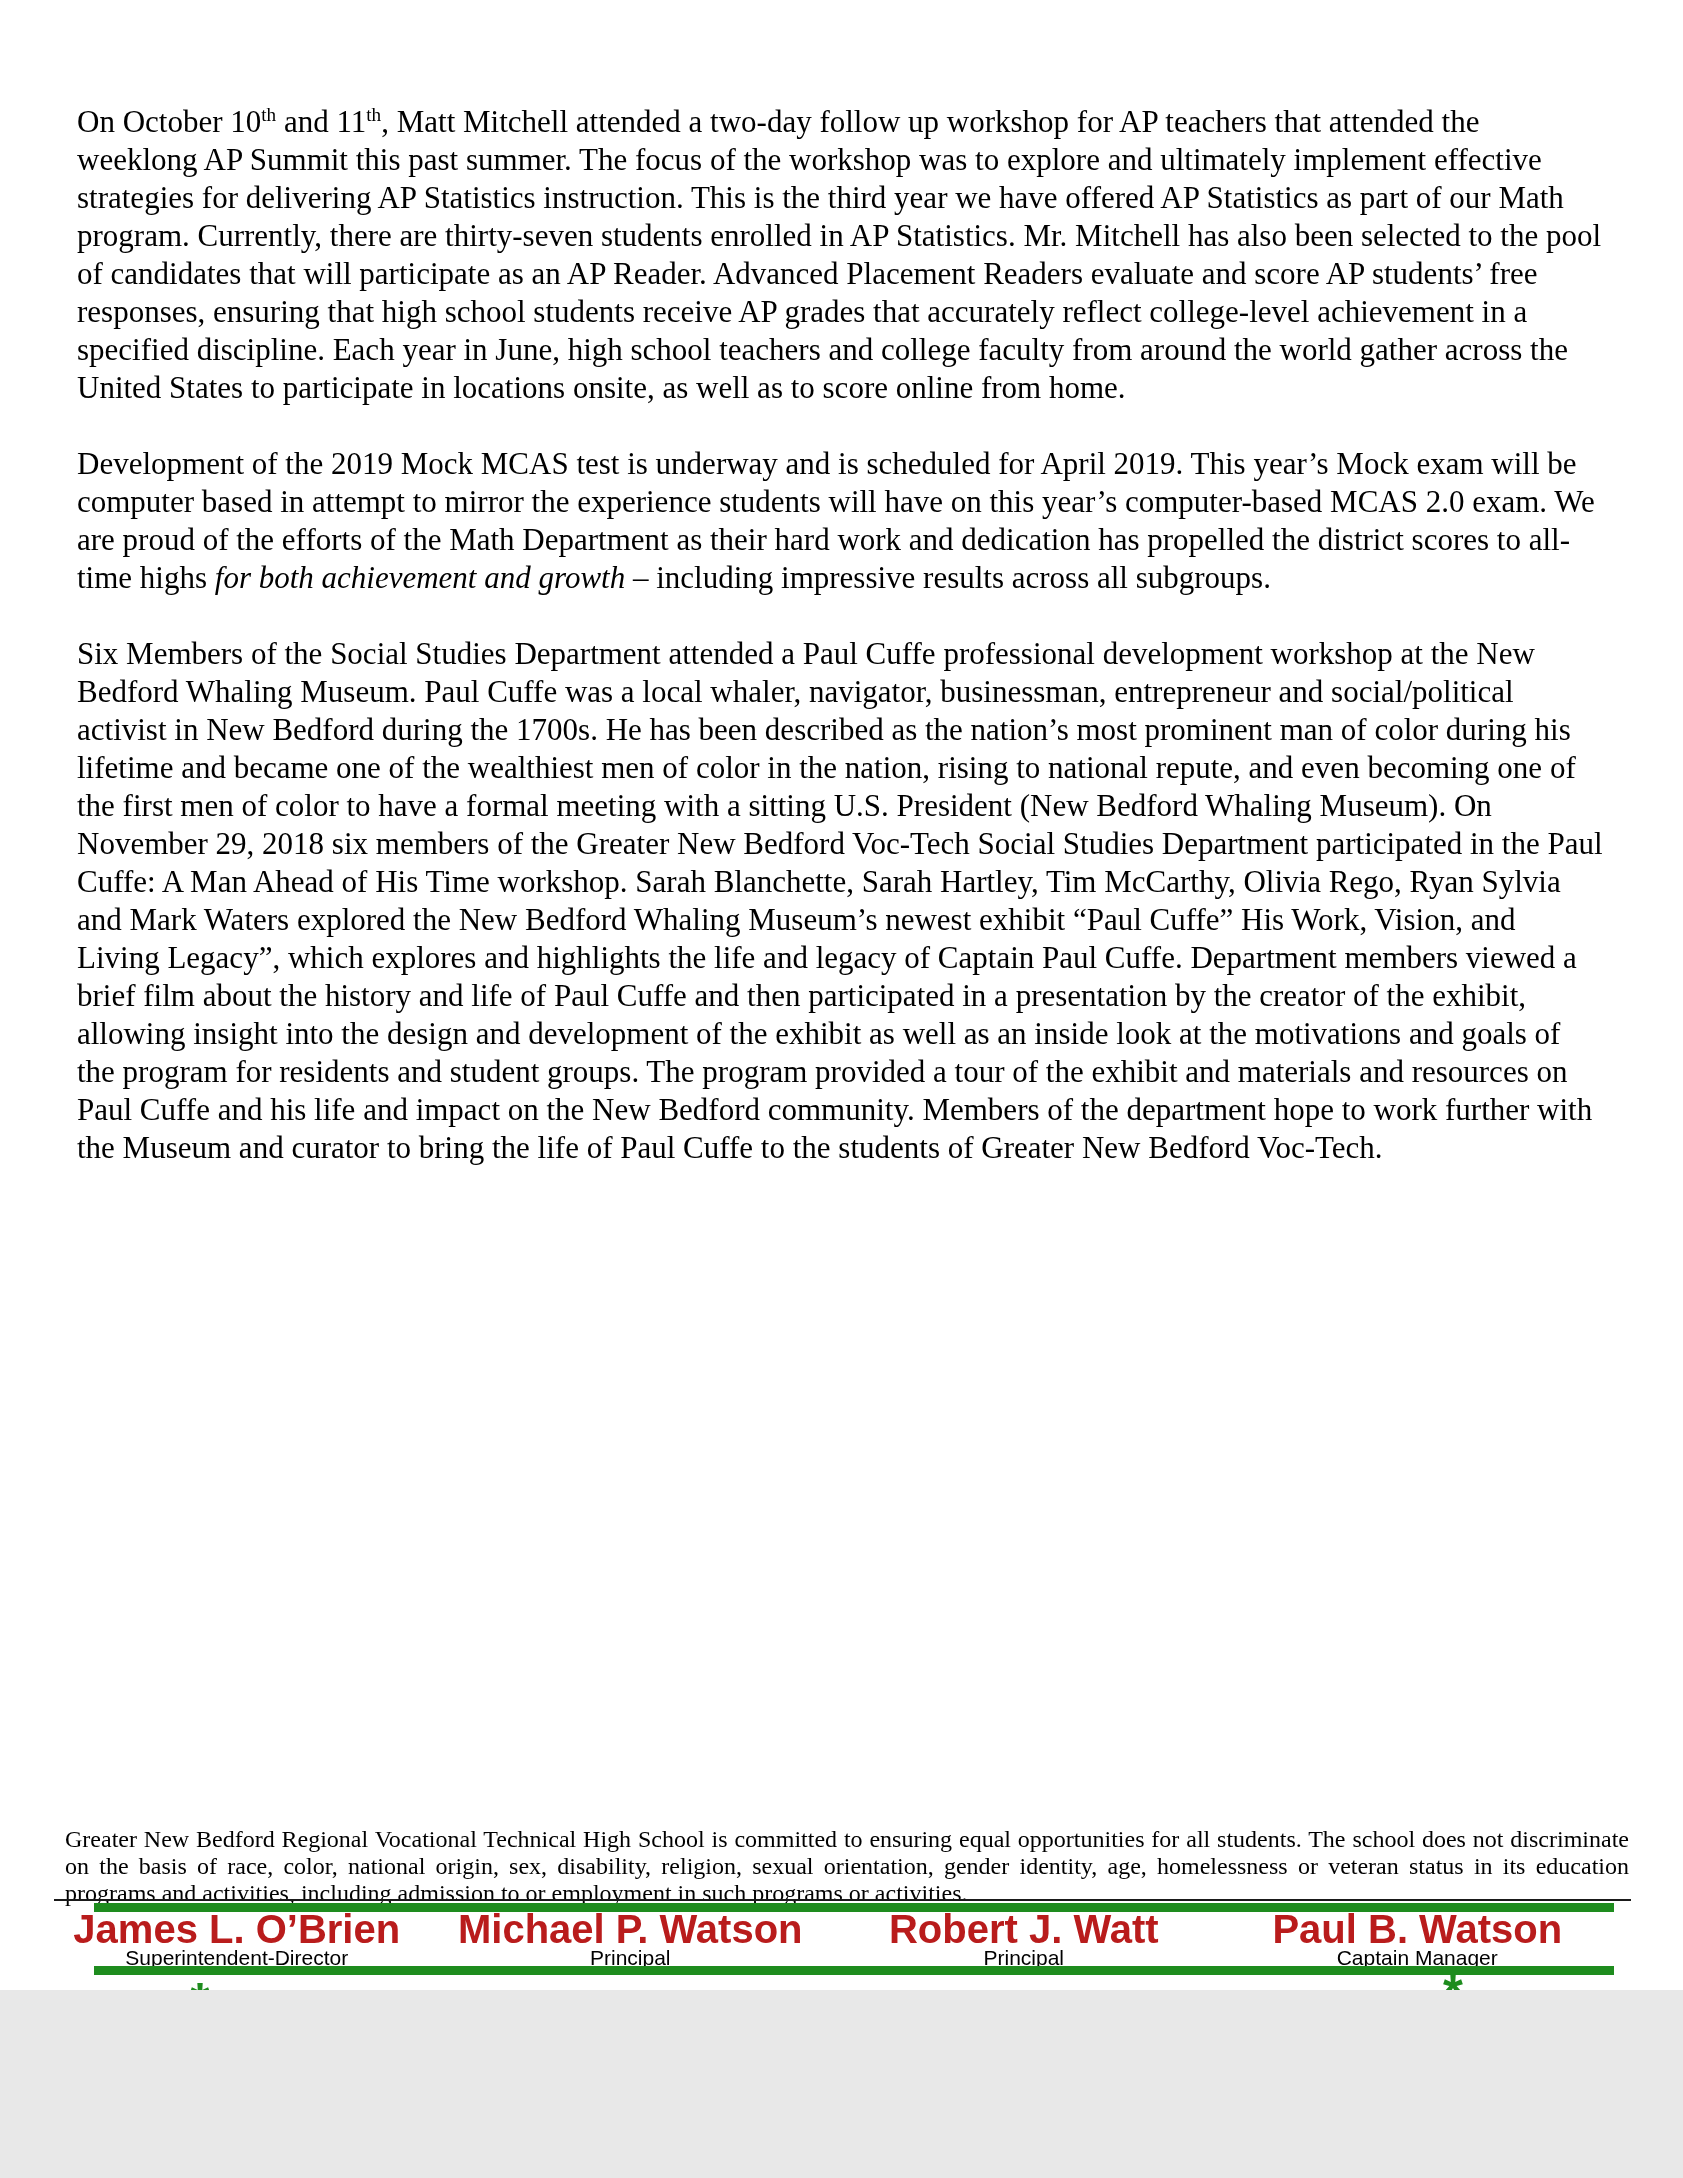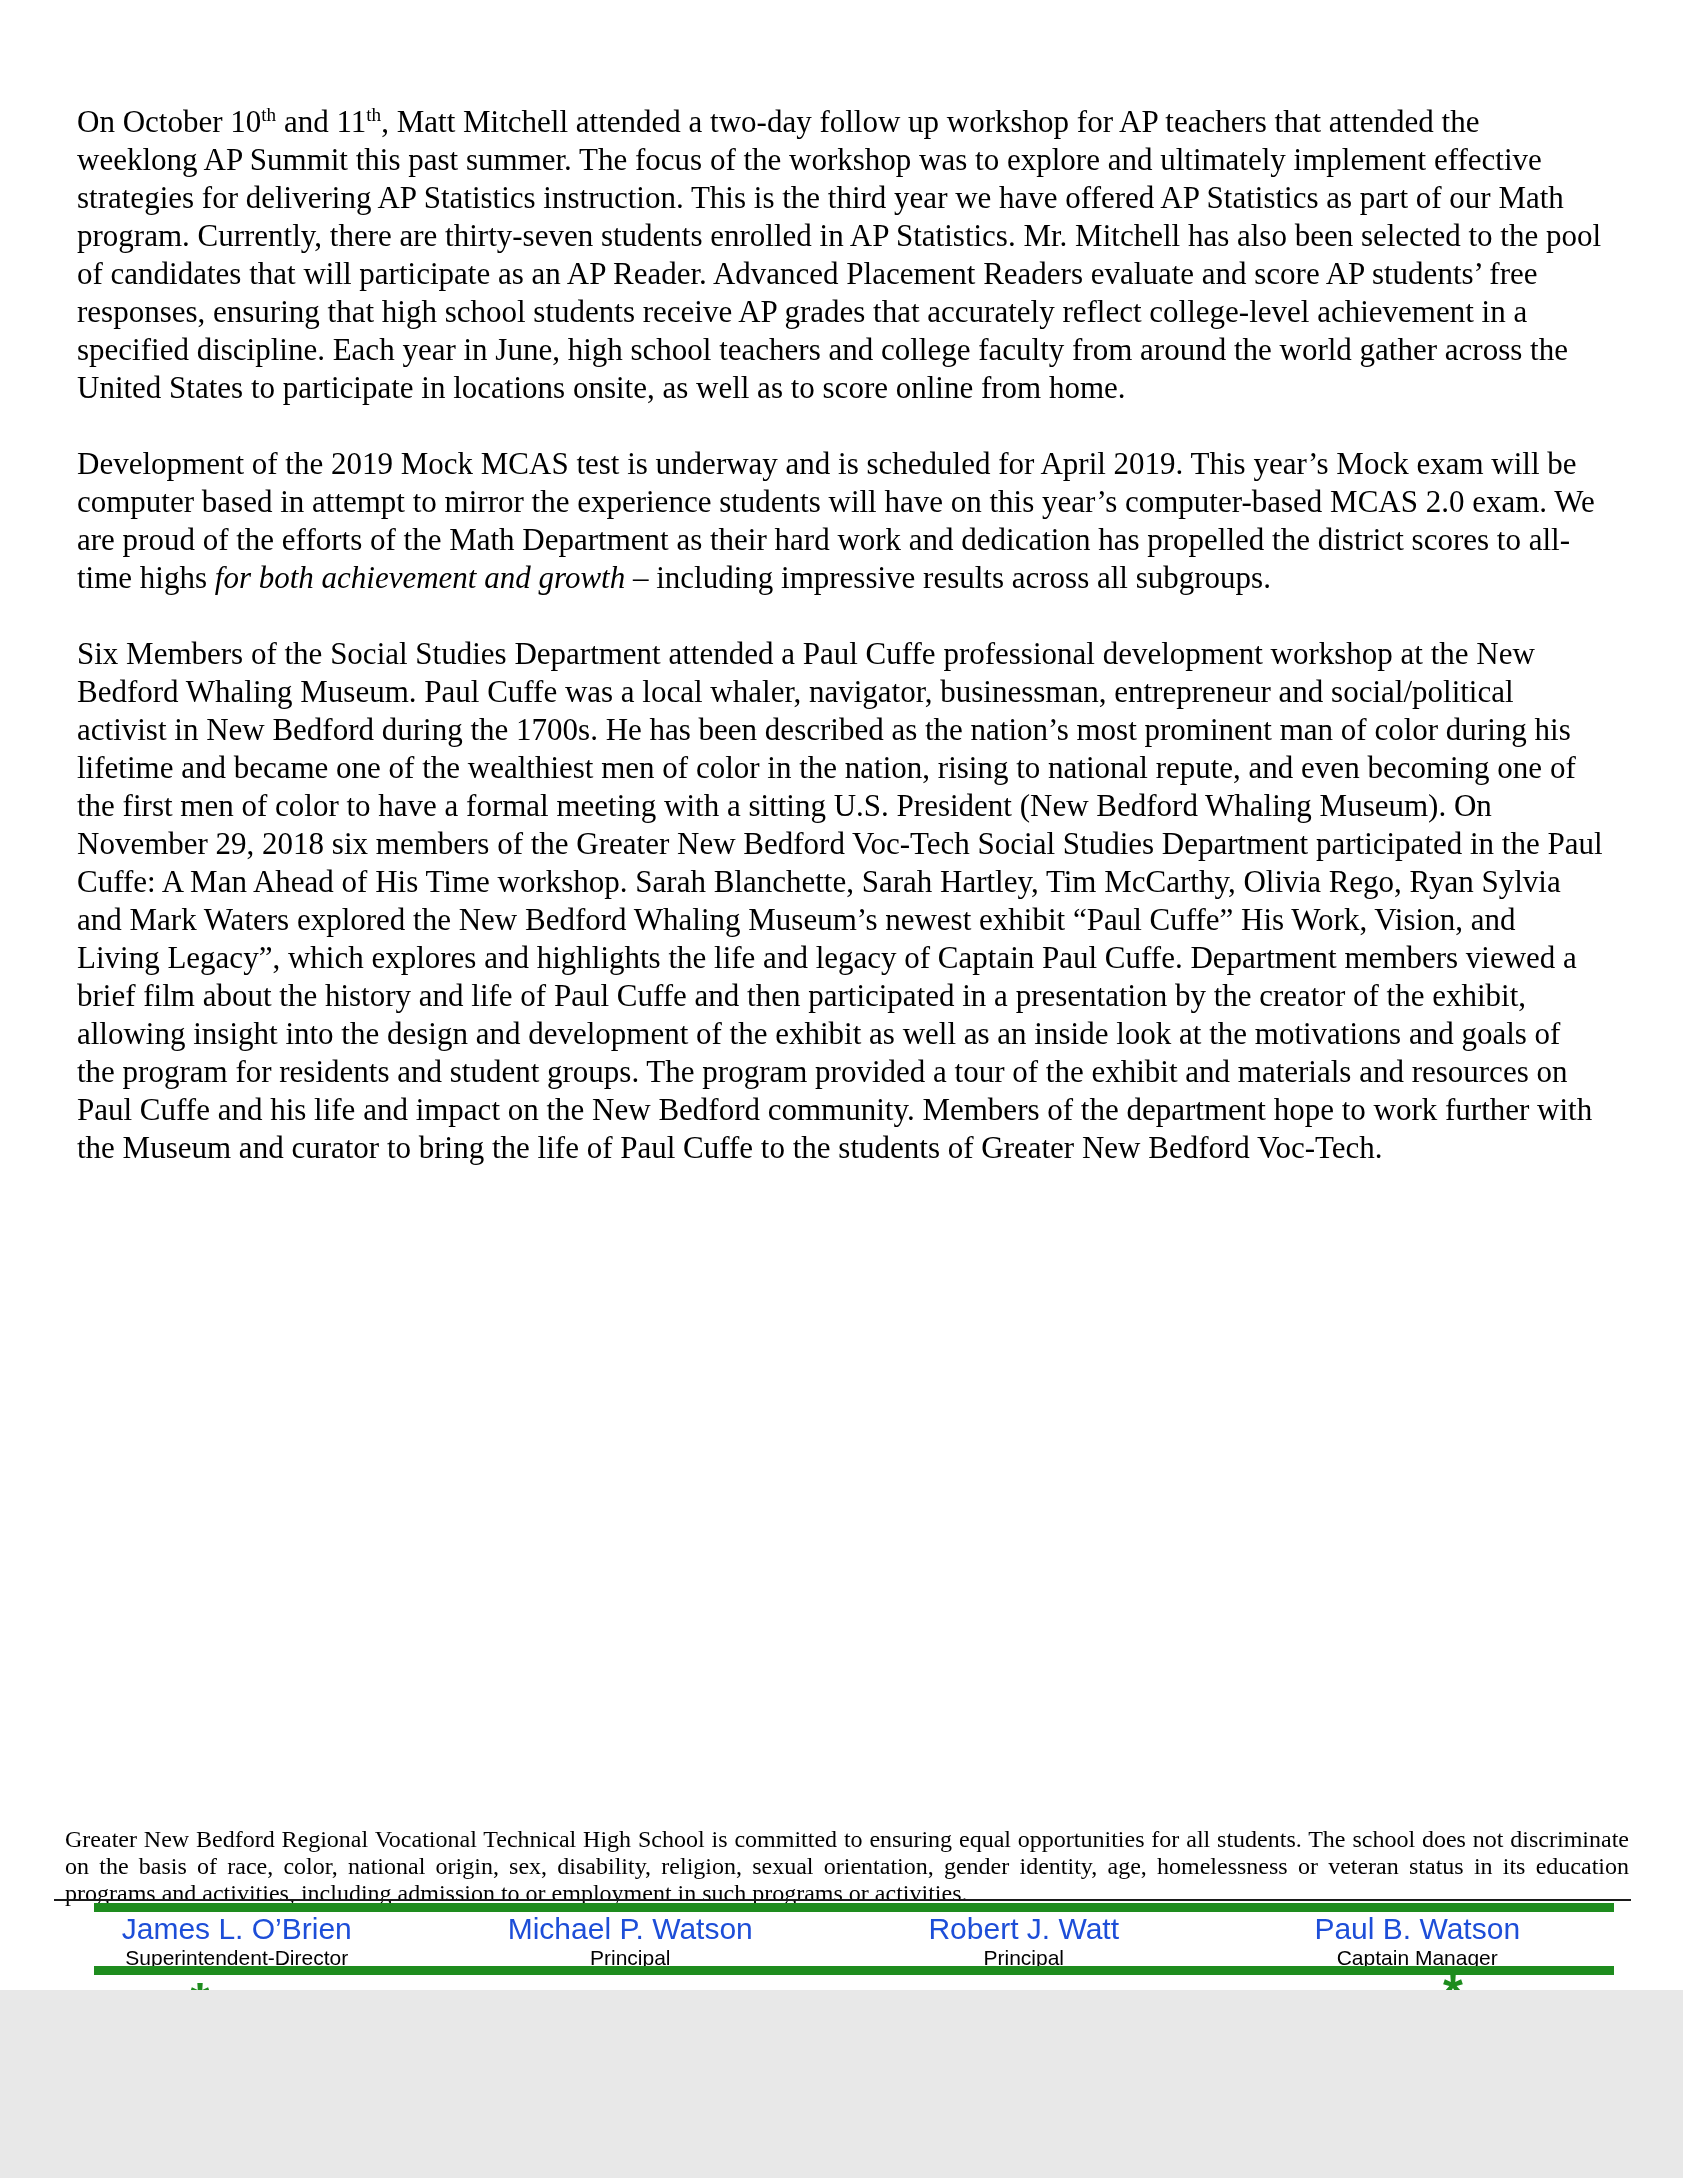--- a/index.html
+++ b/index.html
@@ -59,24 +59,24 @@
     position: absolute;
     top: 1913px;
     left: 40px;
     width: 1574px;
     display: flex;
     flex-direction: row;
   }
   .official { flex: 1 1 0; text-align: center; }
   .official .name {
     font-family: "Liberation Sans", sans-serif;
-    font-weight: normal;
-    font-size: 30px;
+    font-weight: bold;
+    font-size: 40px;
     line-height: 32px;
-    color: #1d4ed8;
+    color: #b91c1c;
   }
   .official .title {
     font-family: "Liberation Sans", sans-serif;
     font-size: 21px;
     line-height: 24px;
     margin-top: 1px;
     color: #000;
   }
 
   .tagline-row {

